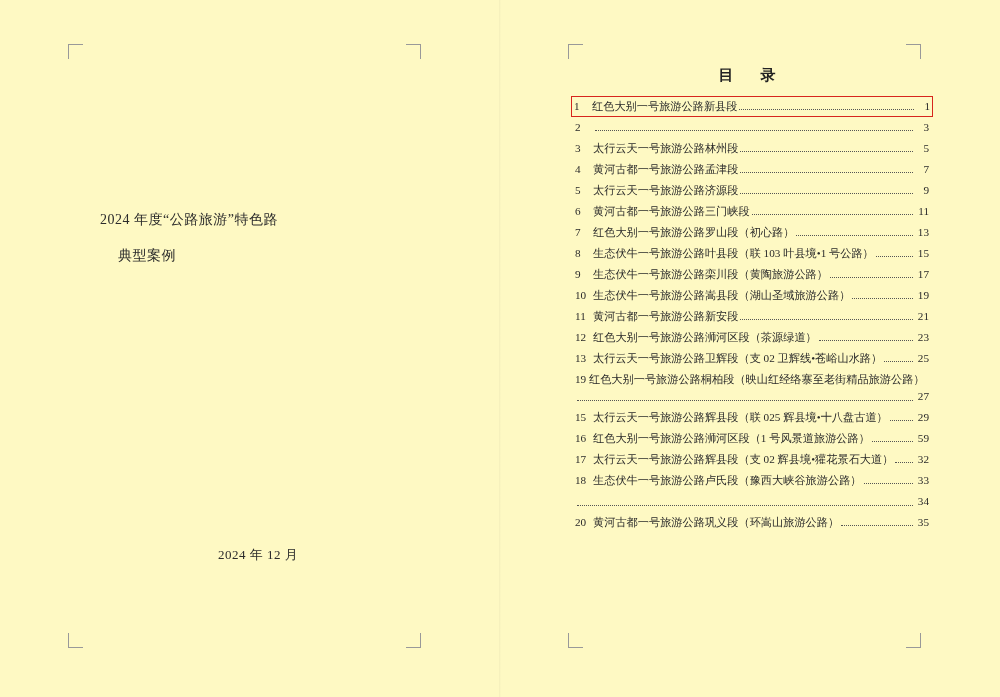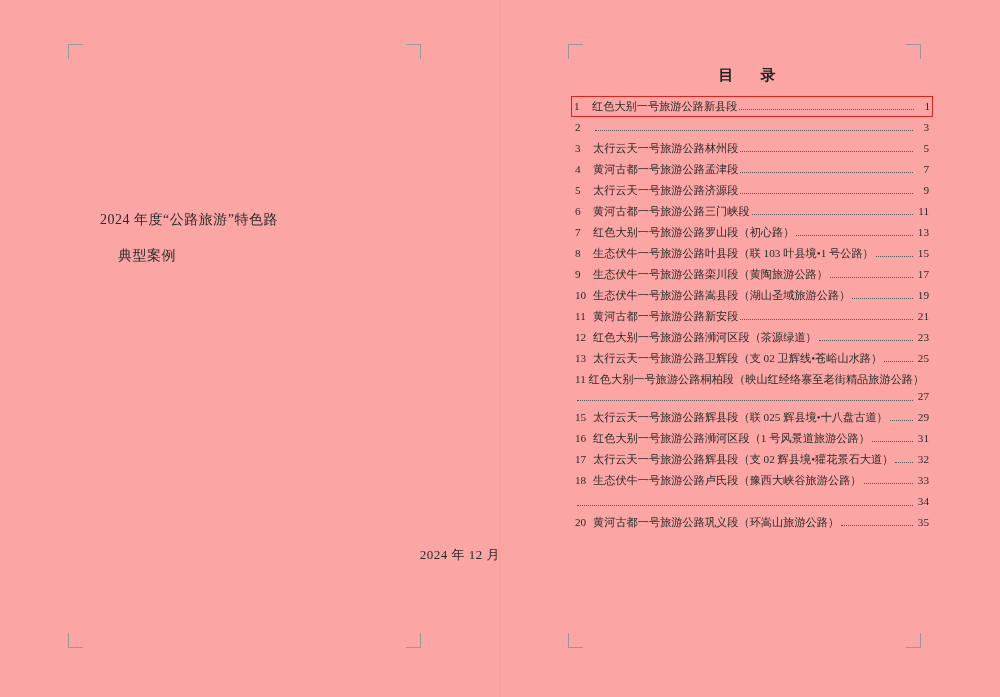--- a/index.html
+++ b/index.html
@@ -15,21 +15,21 @@
   }
   .spread {
     position: relative;
     width: 1000px;
     height: 697px;
     background: #ffffff;
     display: flex;
   }
   .page {
     position: relative;
-    background: #fca5a5;
+    background: #fef9c3;
     height: 697px;
     box-sizing: border-box;
   }
   .page-left {
     width: 500px;
   }
   .page-right {
     width: 500px;
   }
   
@@ -67,21 +67,21 @@
   }
   .cover-title .line2 {
     display: block;
     text-indent: 18px;
   }
   .cover-date {
     position: absolute;
     left: 16px;
     right: 0;
     top: 546px;
-    text-align: right;
+    text-align: center;
     font-size: 13px;
     color: #2b2b2b;
     letter-spacing: 0.5px;
     padding-left: 0px;
   }
 
   
   .toc-heading {
     position: absolute;
     left: 0;
@@ -260,37 +260,37 @@
           <span class="toc-dots"></span>
           <span class="toc-page">23</span>
         </div>
         <div class="toc-row">
           <span class="toc-num">13</span>
           <span class="toc-text" style="flex: 0 1 auto;">太行云天一号旅游公路卫辉段（支 02 卫辉线•苍峪山水路）</span>
           <span class="toc-dots"></span>
           <span class="toc-page">25</span>
         </div>
         <div class="toc-row toc-row-wrapped">
-          <span class="head">11  红色大别一号旅游公路桐柏段（映山红经络寨至老街精品旅游公路）</span>
+          <span class="head">19  红色大别一号旅游公路桐柏段（映山红经络寨至老街精品旅游公路）</span>
           <span class="tail">
             <span class="toc-dots"></span>
             <span class="toc-page">27</span>
           </span>
         </div>
         <div class="toc-row">
           <span class="toc-num">15</span>
           <span class="toc-text" style="flex: 0 1 auto;">太行云天一号旅游公路辉县段（联 025 辉县境•十八盘古道）</span>
           <span class="toc-dots"></span>
           <span class="toc-page">29</span>
         </div>
         <div class="toc-row">
           <span class="toc-num">16</span>
           <span class="toc-text" style="flex: 0 1 auto;">红色大别一号旅游公路浉河区段（1 号风景道旅游公路）</span>
           <span class="toc-dots"></span>
-          <span class="toc-page">31</span>
+          <span class="toc-page">59</span>
         </div>
         <div class="toc-row">
           <span class="toc-num">17</span>
           <span class="toc-text" style="flex: 0 1 auto;">太行云天一号旅游公路辉县段（支 02 辉县境•獾花景石大道）</span>
           <span class="toc-dots"></span>
           <span class="toc-page">32</span>
         </div>
         <div class="toc-row">
           <span class="toc-num">18</span>
           <span class="toc-text" style="flex: 0 1 auto;">生态伏牛一号旅游公路卢氏段（豫西大峡谷旅游公路）</span>

